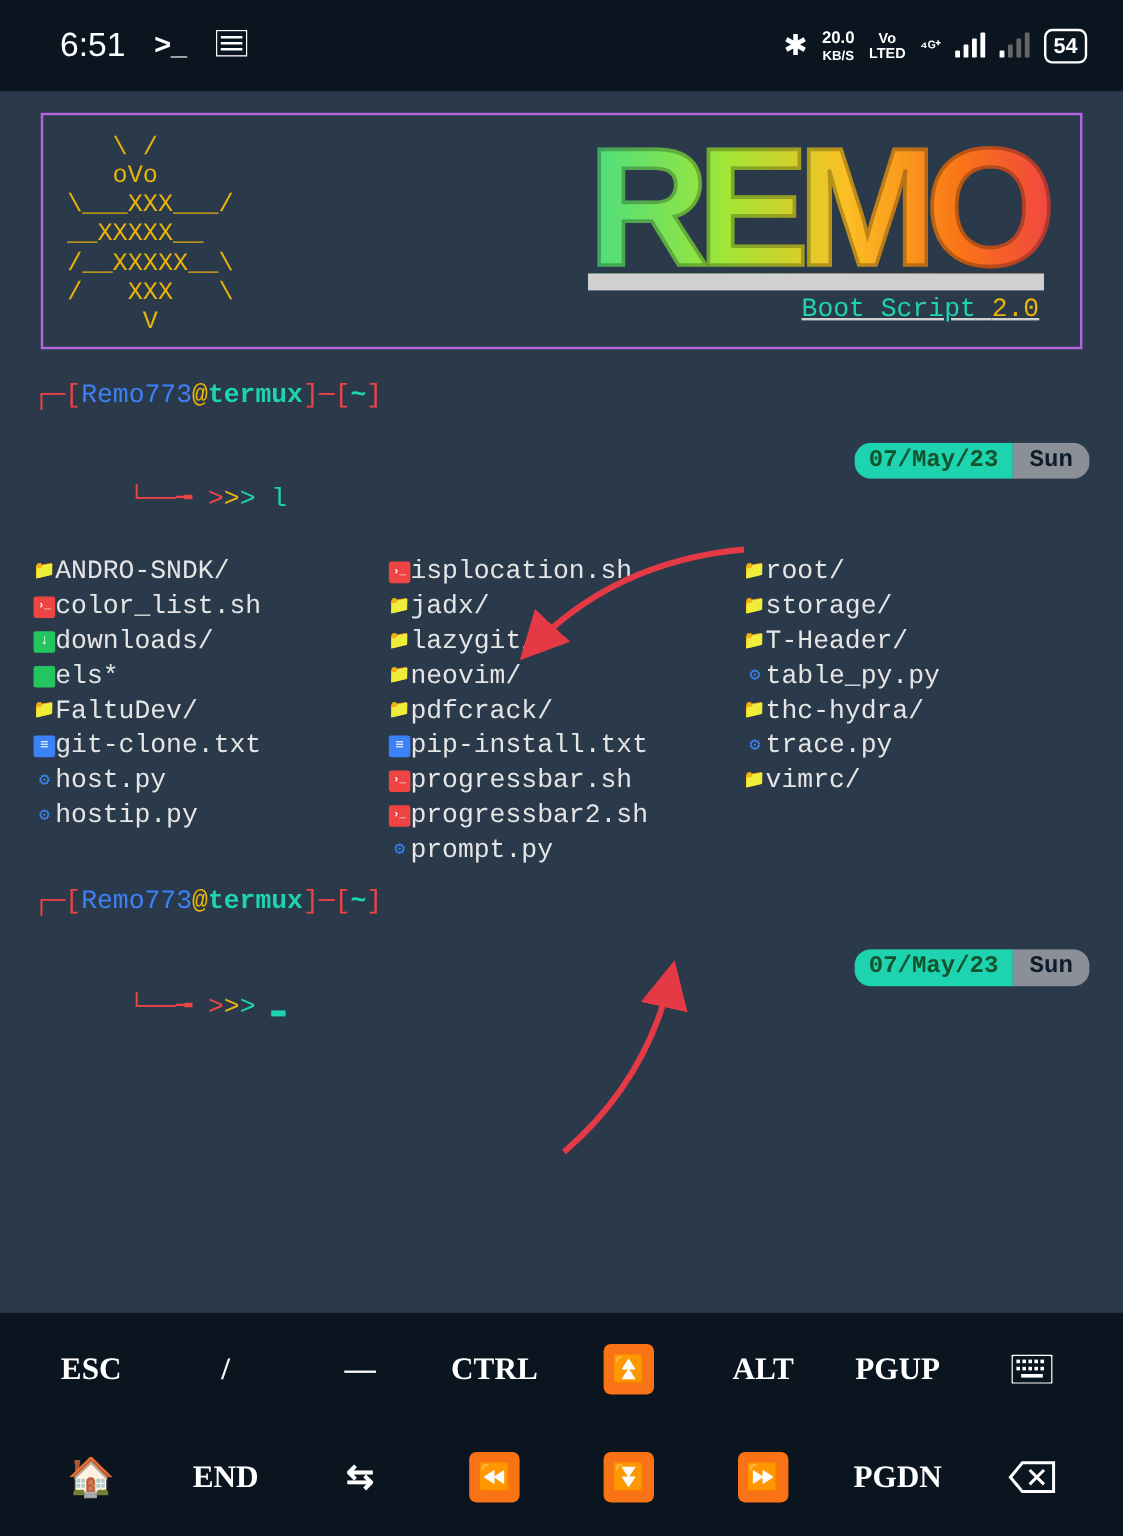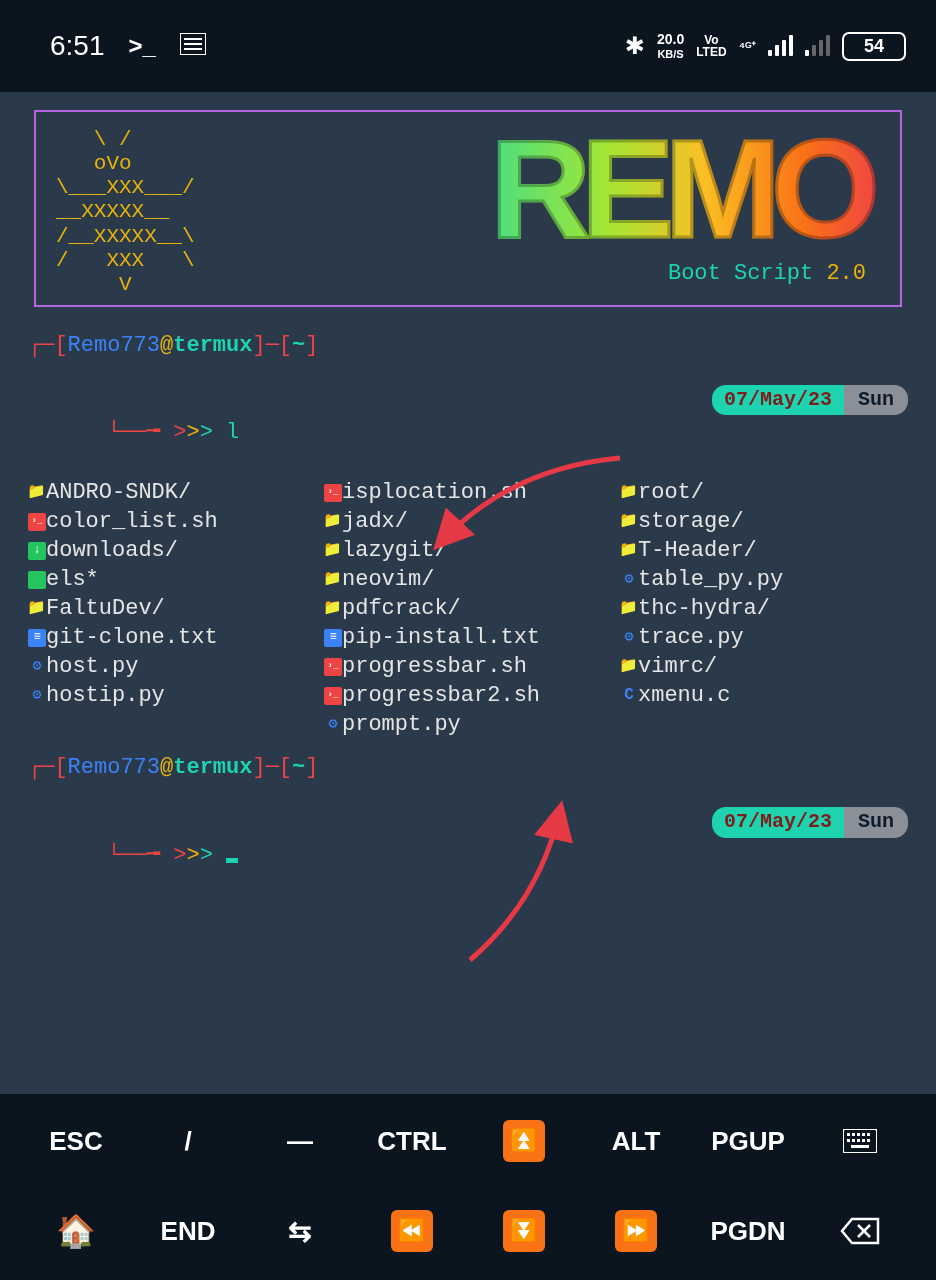--- a/index.html
+++ b/index.html
@@ -8,35 +8,35 @@
     height: 1280px;
     background: #0d1b2a;
     font-family: 'Courier New', monospace;
     color: #d0d0d0;
     overflow: hidden;
     position: relative;
   }
 
   
   .status-bar {
-    height: 92px;
+    height: 76px;
     background: #0a1520;
     display: flex;
     align-items: center;
     justify-content: space-between;
     padding: 0 30px 0 50px;
     font-family: -apple-system, sans-serif;
     color: #fff;
   }
   .status-left { display: flex; align-items: center; gap: 24px; }
   .status-time { font-size: 28px; font-weight: 500; }
   .status-right { display: flex; align-items: center; gap: 12px; }
   .status-item { font-size: 14px; line-height: 1; text-align: center; font-weight: 700; }
   .battery-box {
-    border: 2.5px solid #fff; border-radius: 7px; padding: 2px 20px;
+    border: 2.5px solid #fff; border-radius: 7px; padding: 2px 6px;
     font-size: 18px; font-weight: 700; position: relative;
   }
   .bars { display:flex; align-items:flex-end; gap:3px; height:20px; }
   .bars span { width:4px; background:#fff; border-radius:1px; }
   .bars.dim span { background:#666; }
 
   
   .terminal {
     padding: 18px 28px;
     font-size: 22px;
@@ -52,21 +52,21 @@
   .banner-inner { display: flex; align-items: stretch; }
   .bug-art {
     white-space: pre;
     color: #eab308;
     font-size: 21px;
     line-height: 1.15;
     flex: 0 0 auto;
     padding-right: 16px;
     padding-top: 6px;
   }
-  .remo-side { flex:1; display:flex; flex-direction:column; align-items:flex-end; }
+  .remo-side { flex:1; display:flex; flex-direction:column; align-items:flex-end;text-decoration:underline; }
   .remo-logo {
     font-family: sans-serif;
     font-size: 140px;
     font-weight: 900;
     letter-spacing: -10px;
     background: linear-gradient(90deg, #4ade80 0%, #a3e635 30%, #fbbf24 55%, #f97316 80%, #ef4444 100%);
     -webkit-background-clip: text;
     background-clip: text;
     -webkit-text-fill-color: transparent;
     -webkit-text-stroke: 3px rgba(0,0,0,.25);
@@ -86,21 +86,21 @@
   .chev .c1{color:#ef4444;} .chev .c2{color:#eab308;} .chev .c3{color:#1dd3b0;}
   .date-badge {
     float: right;
     margin-top: -4px;
     display: inline-flex;
     border-radius: 14px;
     overflow: hidden;
     font-weight: bold;
     font-size: 20px;
   }
-  .date-badge .d { background:#1dd3b0; color:#7f1d1d; padding:2px 12px; }
+  .date-badge .d { background:#1dd3b0; color:#14532d; padding:2px 12px; }
   .date-badge .w { background:#8a8f98; color:#0d1b2a; padding:2px 14px; }
 
   .ls {
     display: grid;
     grid-template-columns: 1fr 1fr 1fr;
     column-gap: 8px;
     margin-top: 2px;
     clear: both;
   }
   .fi { display:flex; align-items:center; gap:0; color:#e5e5e5; white-space:nowrap; }
@@ -125,21 +125,21 @@
 
   
   .kbd {
     position: absolute;
     bottom: 0; left: 0; right: 0;
     background: #0a1520;
     padding: 24px 20px 26px;
     display: grid;
     grid-template-columns: repeat(8, 1fr);
     row-gap: 44px;
-    font-family: Liberation Sans, sans-serif;
+    font-family: Liberation Serif, serif;
   }
   .key {
     color: #fff;
     font-size: 26px;
     font-weight: 700;
     display: flex;
     align-items: center;
     justify-content: center;
     height: 46px;
   }
@@ -311,24 +311,20 @@
           <span>thc-hydra/</span>
         </div>
         <div class="fi">
           <span class="ficon ic-py"></span>
           <span>trace.py</span>
         </div>
         <div class="fi">
           <span class="ficon ic-dir"></span>
           <span>vimrc/</span>
         </div>
-        <div class="fi">
-          <span class="ficon ic-c"></span>
-          <span>xmenu.c</span>
-        </div>
       </div>
     </div>
 
   <div class="prompt-block" style="margin-top:14px;">
     <div class="p-line"><span class="red">┌─[</span><span class="blue">Remo773</span><span class="yel">@</span><span class="grn">termux</span><span class="red">]─[</span><span class="grn">~</span><span class="red">]</span></div>
     <div class="p-line">
       <span class="date-badge"><span class="d">07/May/23</span><span class="w">Sun</span></span>
       <span class="red">└──╼ </span><span class="chev"><span class="c1">&gt;</span><span class="c2">&gt;</span><span class="c3">&gt;</span></span> <span class="cursor"></span>
     </div>
   </div>

